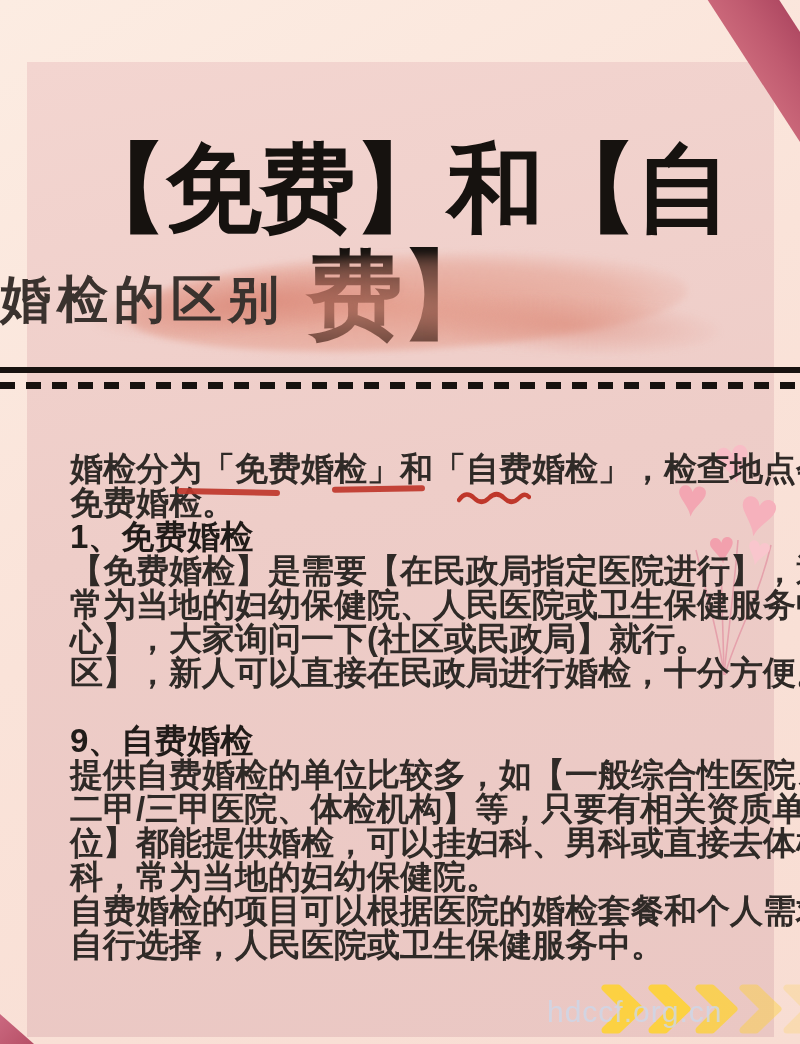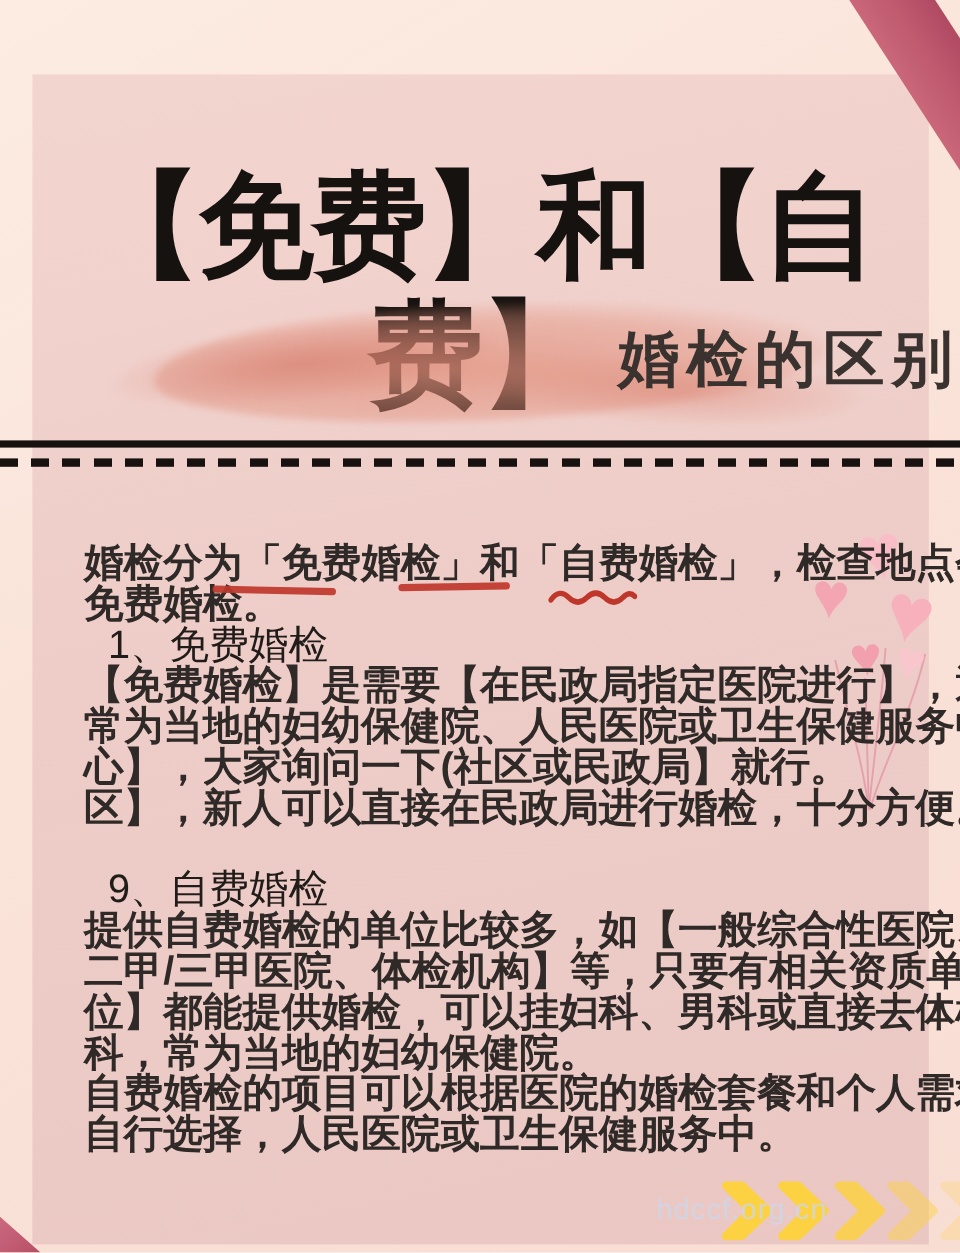--- a/index.html
+++ b/index.html
@@ -16,42 +16,42 @@
     transform:rotate(57deg);
     background:linear-gradient(to bottom,#b04a63 0%,#c05b70 55%,#ca6779 100%);}
   
   .corner-tri{position:absolute;left:0;top:1014px;width:34px;height:30px;
     clip-path:polygon(0 0,100% 100%,0 100%);
     background:linear-gradient(135deg,#cb6980 0%,#b64f66 100%);}
 
   
   .title{position:absolute;top:136px;left:0;width:100%;text-align:center;
     font-size:97px;font-weight:900;letter-spacing:-3px;color:#16120f;line-height:1.1;}
-  .subtitle{position:absolute;top:266px;left:0;width:100%;text-align:right;
+  .subtitle{position:absolute;top:266px;left:0;width:100%;text-align:left;
     font-size:51px;font-weight:600;letter-spacing:6px;color:#3a322e;z-index:3;}
 
   
   .brush{position:absolute;border-radius:50% 45% 55% 48%/60% 50% 55% 45%;filter:blur(3px);z-index:2;}
   .brush.b1{left:128px;top:254px;width:560px;height:96px;transform:rotate(-2deg);
     background:radial-gradient(ellipse at 45% 55%,rgba(225,144,124,0.75) 0%,rgba(225,144,124,0.42) 55%,rgba(225,144,124,0) 78%);}
   .brush.b2{left:92px;top:272px;width:320px;height:62px;transform:rotate(-6deg);
     background:radial-gradient(ellipse at 50% 50%,rgba(211,118,101,0.55) 0%,rgba(211,118,101,0) 75%);}
   .brush.b3{left:410px;top:296px;width:310px;height:58px;transform:rotate(3deg);
     background:radial-gradient(ellipse at 50% 50%,rgba(218,131,113,0.5) 0%,rgba(218,131,113,0) 75%);}
 
   
   .divider-solid{position:absolute;left:0;top:367px;width:800px;height:6px;background:#17120f;}
   .divider-dashed{position:absolute;left:0;top:382px;width:800px;height:7px;
     background:repeating-linear-gradient(90deg,#17120f 0 15px,transparent 15px 26px);}
 
   
   .article{position:absolute;left:70px;top:452px;width:668px;z-index:3;
     font-size:33px;line-height:34px;color:#2f2a27;font-weight:600;}
   .article .line{white-space:nowrap;height:34px;}
-  .article .line.heading{font-weight:400;color:#211c19;margin-left:20px;}
+  .article .line.heading{font-weight:700;color:#211c19;}
   .article .line.spacer{height:34px;}
 
   
   .redline{position:absolute;background:#bf372b;height:6px;border-radius:3px;opacity:.92;z-index:4;}
   .redline.u1{left:177px;top:489px;width:103px;transform:rotate(1.2deg);}
   .redline.u2{left:332px;top:486px;width:93px;transform:rotate(-1deg);}
   .wavy{position:absolute;left:457px;top:489px;z-index:4;}
 
   
   .heart{position:absolute;line-height:1;z-index:2;}
@@ -65,21 +65,21 @@
   
   .chevrons{position:absolute;left:600px;top:984px;width:240px;height:50px;z-index:2;}
   .chevrons svg{position:absolute;top:0;}
   .chv1{left:0;opacity:.95;}
   .chv2{left:47px;opacity:.95;}
   .chv3{left:94px;opacity:.8;}
   .chv4{left:138px;opacity:.45;}
   .chv5{left:182px;opacity:.22;}
 
   
-  .watermark{position:absolute;left:547px;top:995px;font-size:24px;font-weight:500;
+  .watermark{position:absolute;left:547px;top:995px;font-size:30px;font-weight:500;
     color:#cdd8ea;opacity:.8;letter-spacing:1px;z-index:5;}
 </style>
 </head>
 <body>
 
 <div id="page-root">
 
   <div class="panel"></div>
 
   <div class="ribbon"></div>

